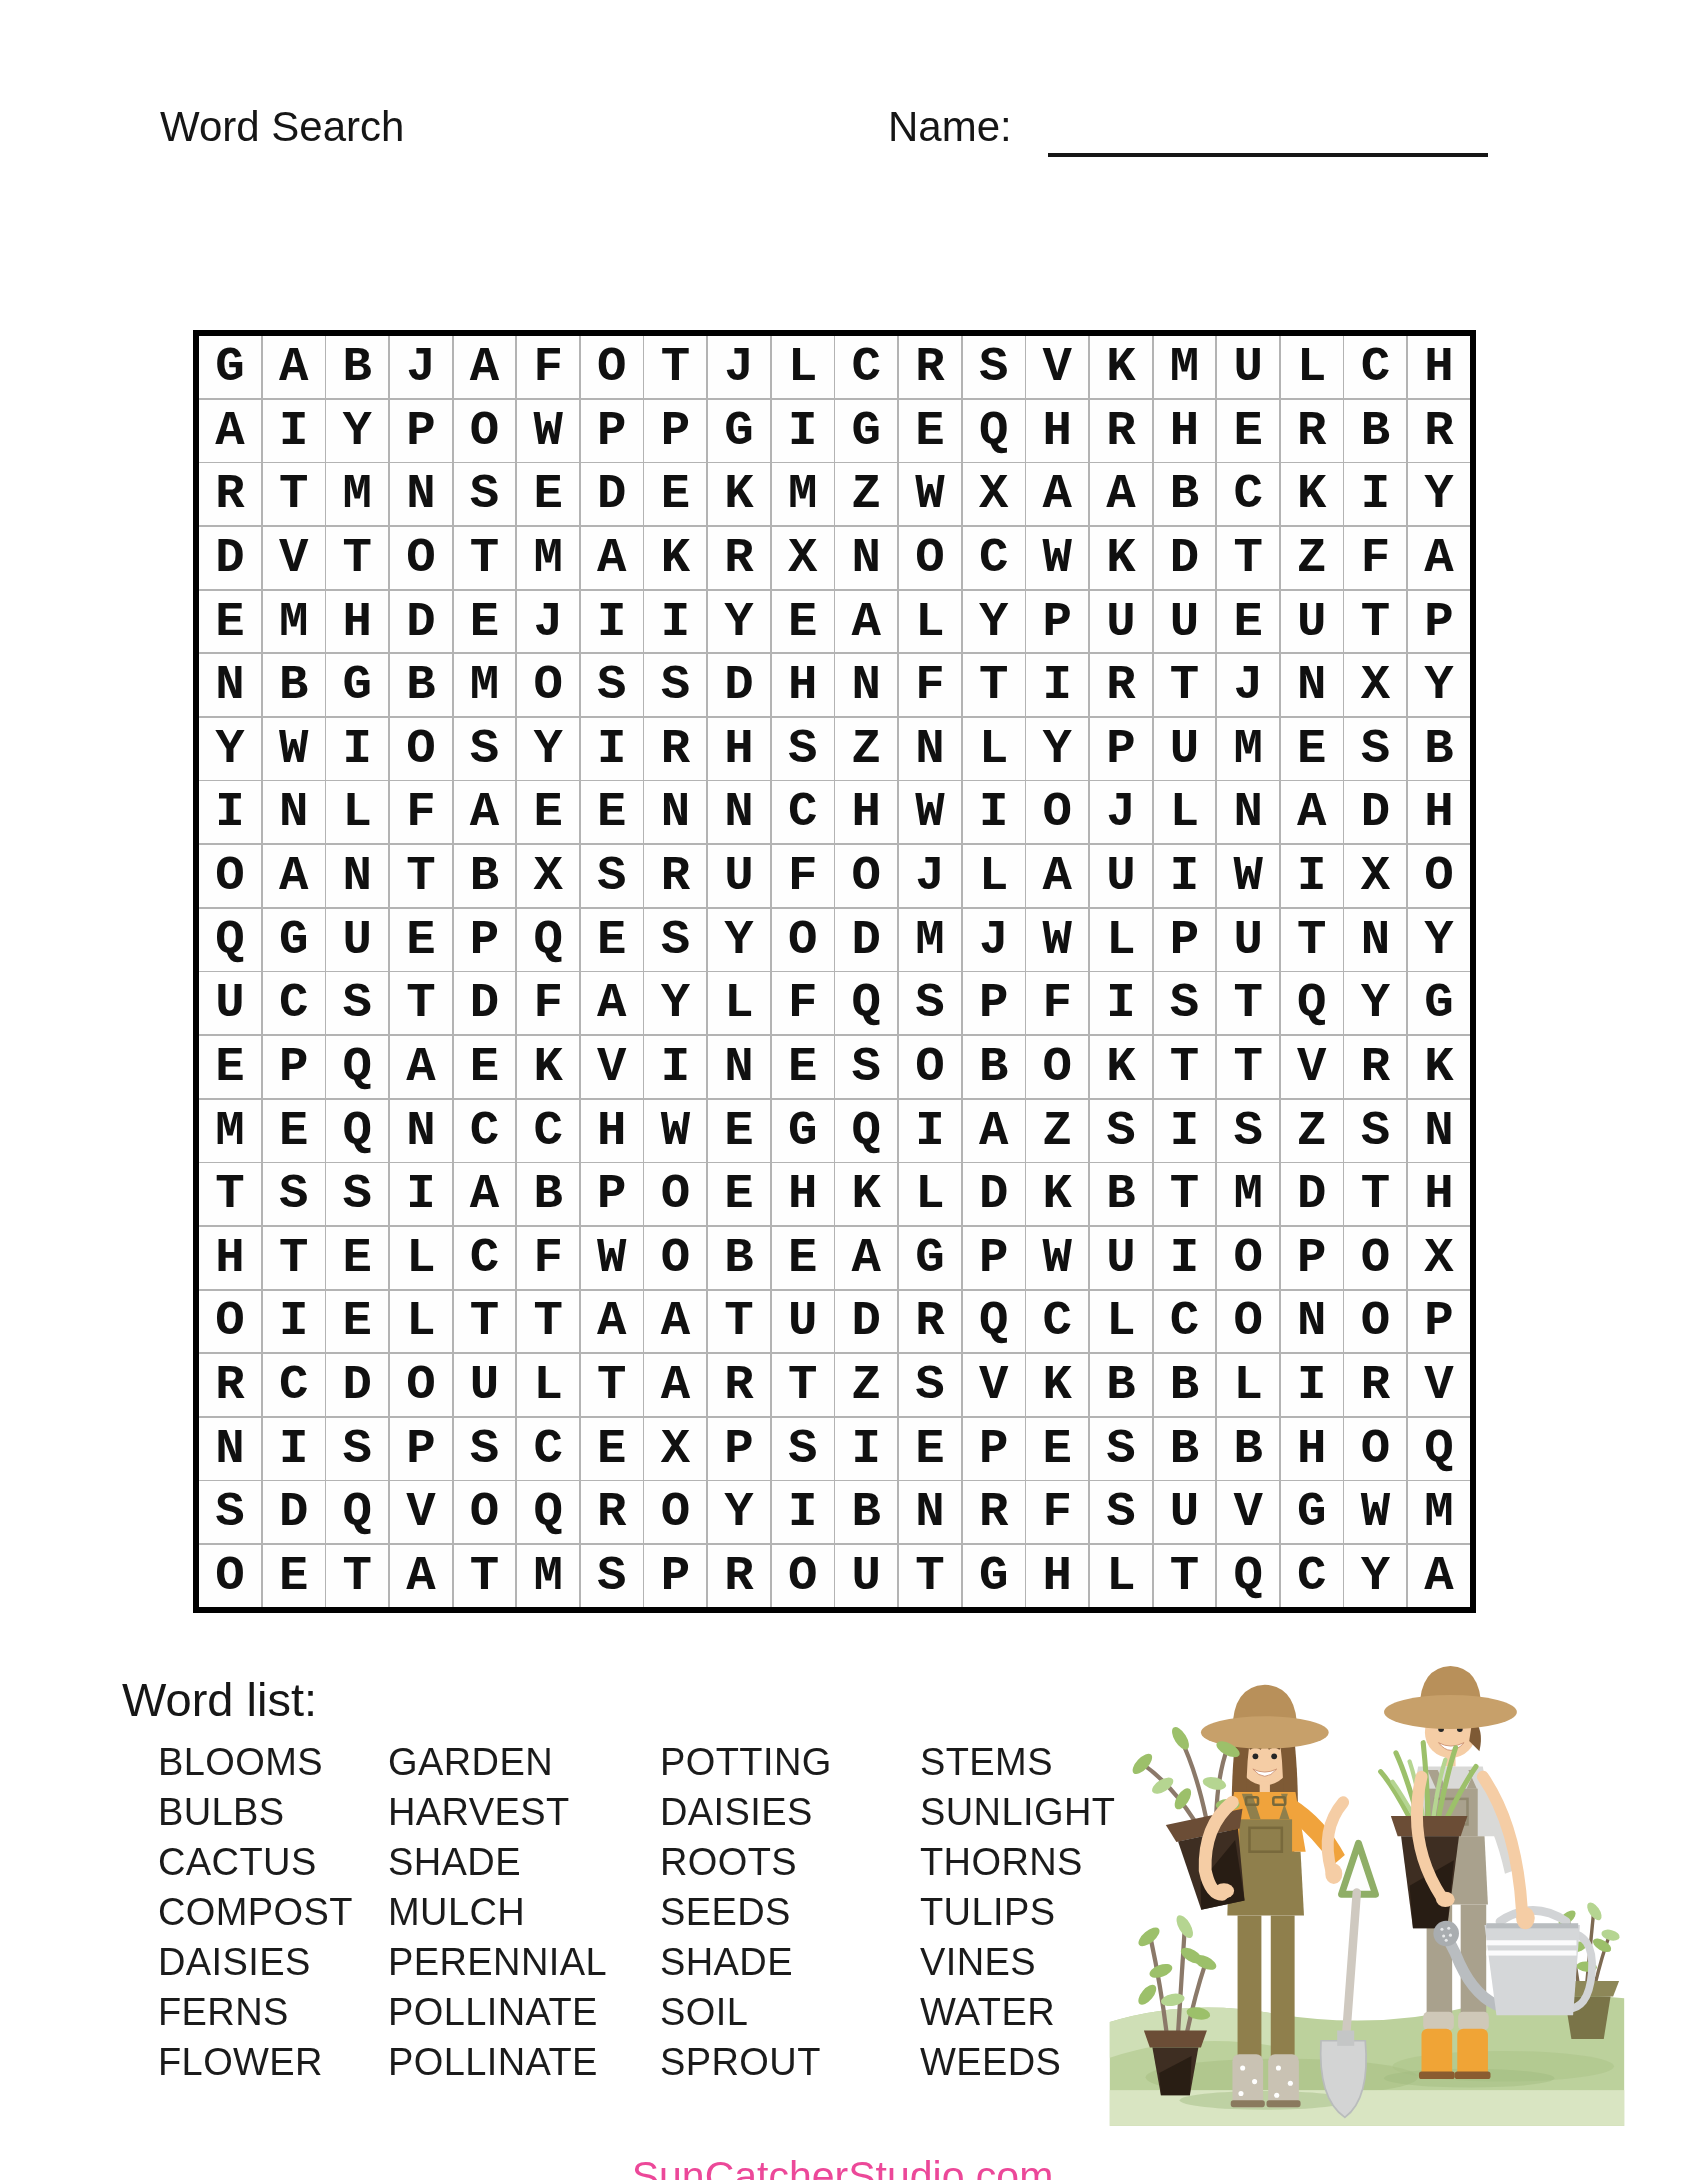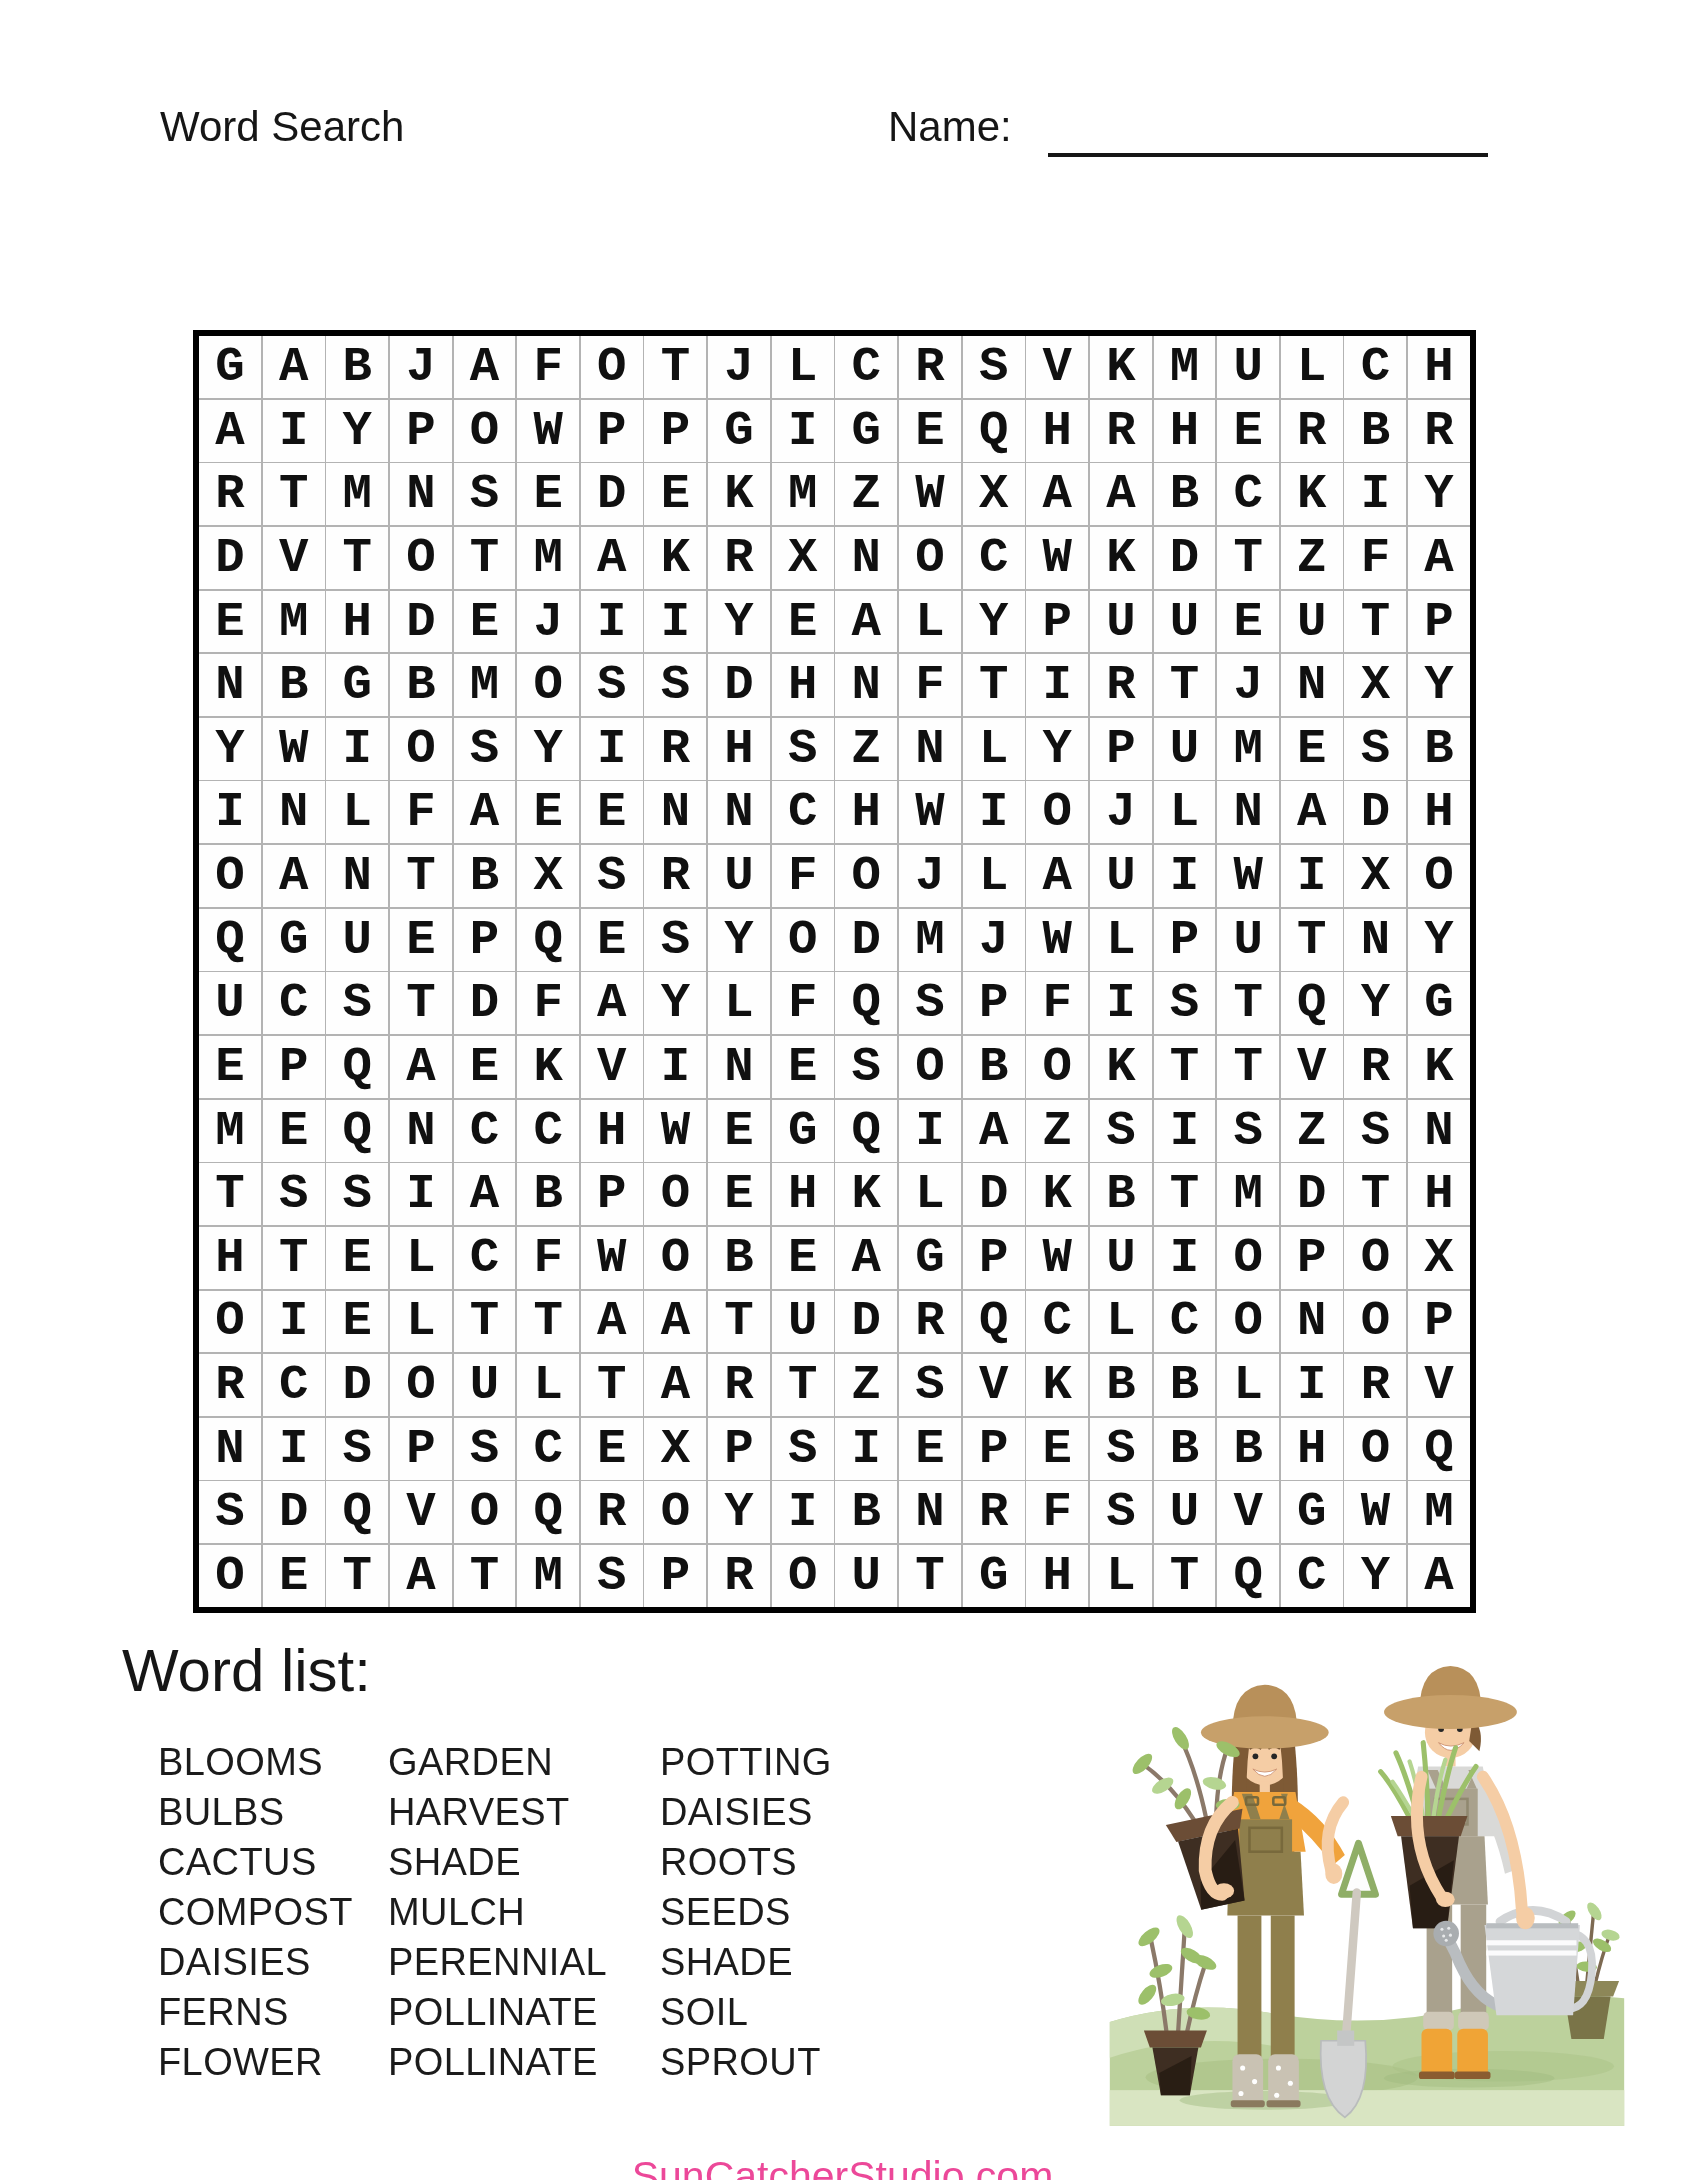--- a/index.html
+++ b/index.html
@@ -14,21 +14,21 @@
   .title-inner{display:inline-block;font-size:109px;font-weight:bold;color:#161616;
                letter-spacing:-2.6px;transform:scaleX(.76);transform-origin:center;
                -webkit-text-stroke:3.4px #161616;}
 
   .grid-frame{position:absolute;left:193px;top:283px;border:6.8px solid #000;background:#b3b3b3;}
   .grid{display:grid;width:1271px;height:1271px;grid-template-columns:repeat(20,1fr);
         grid-template-rows:repeat(20,1fr);gap:1.7px;}
   .cell{background:#fefefe;display:flex;align-items:center;justify-content:center;
         font-family:"Liberation Mono",monospace;font-weight:700;font-size:49px;color:#101010;}
 
-  .wl-head{position:absolute;left:122px;top:1589px;font-size:60px;color:#161616;}
+  .wl-head{position:absolute;left:122px;top:1625px;font-size:47px;color:#161616;}
   .wl-col{position:absolute;top:1690px;font-size:38px;color:#1b1b1b;letter-spacing:0.4px;}
   .wl-col .word{height:50px;line-height:50px;}
   .wl-col.c1{left:158px;} .wl-col.c2{left:388px;} .wl-col.c3{left:660px;} .wl-col.c4{left:920px;}
 
   .illus{position:absolute;left:1103px;top:1600px;}
   .footer{position:absolute;left:0;top:2106px;width:100%;text-align:center;font-size:41px;color:#ec4899;}
 </style>
 </head>
 <body>
 
@@ -465,20 +465,29 @@
     </div>
   <div class="wl-col c3">
       <div class="word">POTTING</div>
       <div class="word">DAISIES</div>
       <div class="word">ROOTS</div>
       <div class="word">SEEDS</div>
       <div class="word">SHADE</div>
       <div class="word">SOIL</div>
       <div class="word">SPROUT</div>
     </div>
+  <div class="wl-col c4">
+      <div class="word">STEMS</div>
+      <div class="word">SUNLIGHT</div>
+      <div class="word">THORNS</div>
+      <div class="word">TULIPS</div>
+      <div class="word">VINES</div>
+      <div class="word">WATER</div>
+      <div class="word">WEEDS</div>
+    </div>
 
   <svg class="illus" width="528" height="486" viewBox="0 0 620 570">
 
     <g>
       <path d="M8 440 Q100 412 200 430 Q320 450 430 422 Q520 402 612 412 L612 562 L8 562 Z" fill="#bcd19c"></path>
       <path d="M8 440 Q100 412 200 430 L200 468 Q100 452 8 482 Z" fill="#cfdfb6"></path>
       <ellipse cx="210" cy="505" rx="160" ry="22" fill="#a8c084" opacity="0.55"></ellipse>
       <ellipse cx="470" cy="492" rx="130" ry="18" fill="#a8c084" opacity="0.45"></ellipse>
       <rect x="8" y="520" width="604" height="42" fill="#d9e5c2"></rect>
       <ellipse cx="190" cy="532" rx="100" ry="11" fill="#9eb87e" opacity="0.45"></ellipse>

